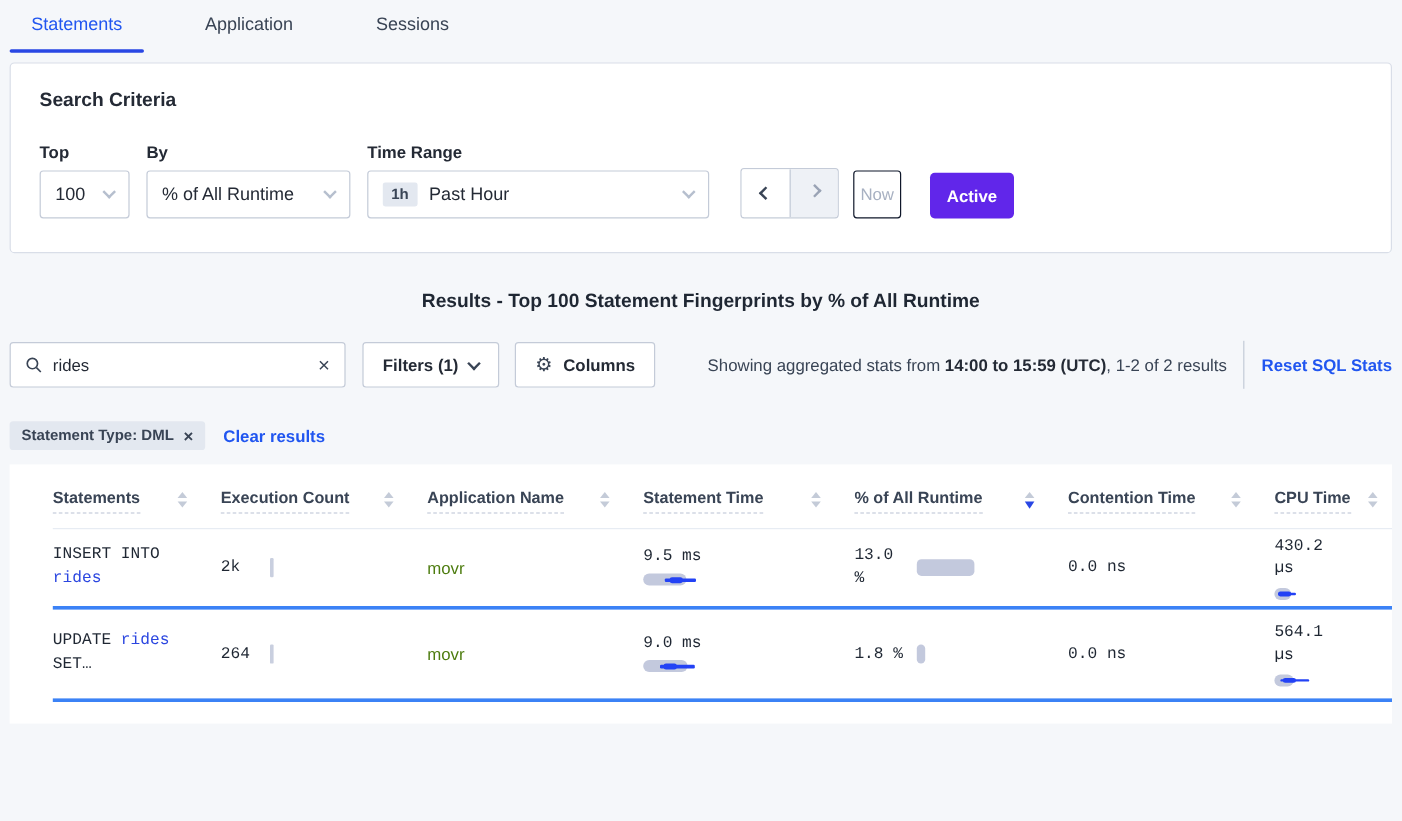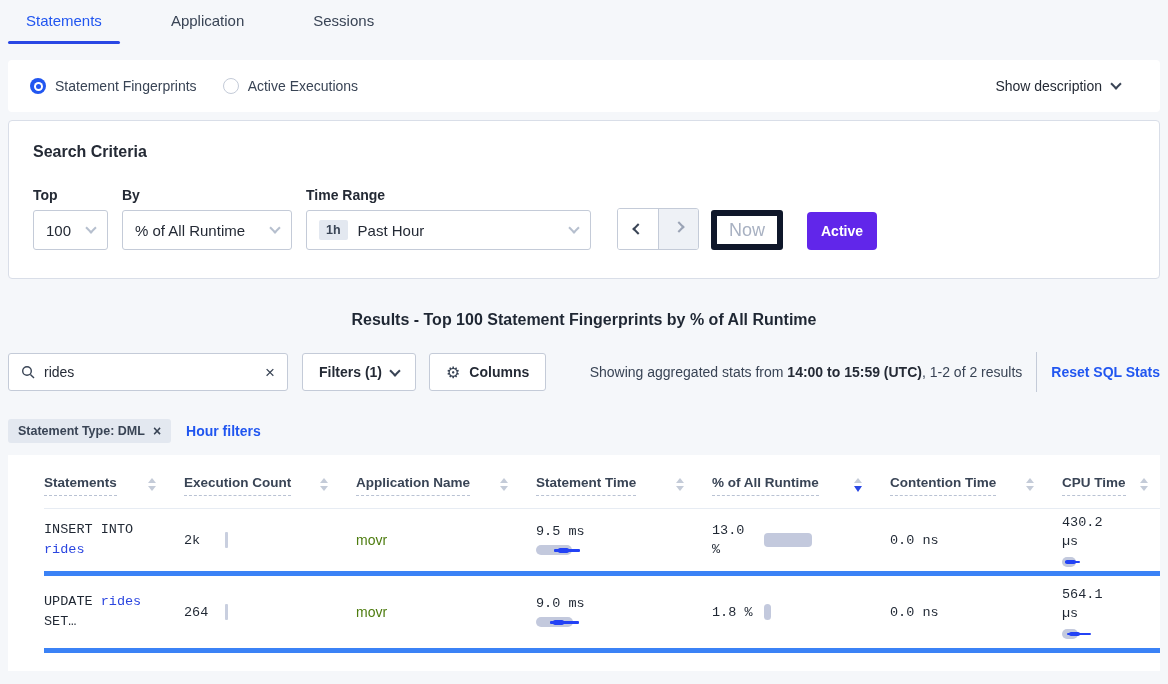--- a/index.html
+++ b/index.html
@@ -52,22 +52,22 @@
   .sel-by { width:170px; }
   .sel-time { width:285px; }
   .badge-1h { background:#e3e8f0; border-radius:2px; font-size:12.5px; font-weight:700;
          color:#394455; padding:3px 7px; margin-right:10px; }
   .arrow-group { display:flex; margin-left:12px; border:1px solid #c4cbd8; border-radius:3px; overflow:hidden; }
   .arrow-btn { width:40px; height:40px; display:flex; align-items:center; justify-content:center;
          background:#fff; cursor:pointer; }
   .arrow-btn.disabled { background:#eef1f6; cursor:default; }
   .arrow-btn.disabled .chev { border-color:#9aa3b5; }
   .arrow-btn + .arrow-btn { border-left:1px solid #c4cbd8; }
-  .now-btn { margin-left:12px; width:72px; height:40px; border:6px solid #0f172a; border-radius:3px;
-         background:#fff; color:#a8b1c2; font-size:18px; display:flex; align-items:center;
+  .now-btn { margin-left:12px; width:40px; height:40px; border:1px solid #0f172a; border-radius:3px;
+         background:#fff; color:#a8b1c2; font-size:14px; display:flex; align-items:center;
          justify-content:center; cursor:default; }
   .apply-btn { margin-left:24px; width:70px; height:38px; border-radius:4px; background:#6126ea;
          color:#fff; font-size:14px; font-weight:700; display:flex; align-items:center;
          justify-content:center; cursor:pointer; border:none; }
 
   
   .results-heading { margin:32px 8px 0 8px; font-size:16px; font-weight:700; color:#1f2733;text-align:center; }
   .toolbar { margin:23px 8px 0 8px; display:flex; align-items:center; }
   .search-box { width:280px; height:38px; background:#fff; border:1px solid #c4cbd8; border-radius:3px;
          display:flex; align-items:center; padding:0 12px; }
@@ -100,21 +100,21 @@
          padding-bottom:5px; cursor:pointer; }
   .sorter { margin-left:auto; margin-right:28px; display:flex; flex-direction:column; gap:3px;
          padding-top:3px; cursor:pointer; }
   .th:last-child .sorter { margin-right:12px; }
   .tri-up { width:0; height:0; border-left:4px solid transparent; border-right:4px solid transparent;
          border-bottom:5px solid #c4cbd8; }
   .tri-down { width:0; height:0; border-left:4px solid transparent; border-right:4px solid transparent;
          border-top:5px solid #c4cbd8; }
   .sorter.desc .tri-down { border-top:6px solid #2947e4; border-left-width:4.5px; border-right-width:4.5px; }
 
-  .trow { align-items:center; border-bottom:5px solid #3b82f6; }
+  .trow { align-items:center; border-bottom:3px solid #3b82f6; }
   .trow.r1 { min-height:67px; }
   .trow.r2 { min-height:77px; }
   .cell { font-size:13.5px; color:#1f2733; }
   .stmt-cell { width:116px; line-height:20px; cursor:pointer; }
   .code { color:#1f2733; }
   .code-link { color:#2b46e0; cursor:pointer; }
   .count-cell { position:relative; }
   .vbar { position:absolute; left:41px; top:50%; margin-top:-8px; width:2.5px; height:16px;
          background:#c9cfdf; border-radius:1px; }
   .app-cell { font-size:14px; color:#4d7c0f; }
@@ -131,34 +131,20 @@
 <body>
 
 <div class="page">
 
   <div class="tabbar">
     <div class="tab active">Statements</div>
     <div class="tab">Application</div>
     <div class="tab">Sessions</div>
   </div>
 
-  <div class="radio-strip">
-    <div class="radio-opt">
-      <span class="radio-dot sel"></span>
-      <span>Statement Fingerprints</span>
-    </div>
-    <div class="radio-opt">
-      <span class="radio-dot unsel"></span>
-      <span>Active Executions</span>
-    </div>
-    <div class="show-desc">
-      <span>Show description</span>
-      <span class="chev"></span>
-    </div>
-  </div>
 
   <div class="criteria-card">
     <div class="criteria-title">Search Criteria</div>
     <div class="controls-row">
       <div class="ctrl-group">
         <div class="ctrl-label">Top</div>
         <div class="select sel-top">
           <span>100</span>
           <span class="chev gray"></span>
         </div>
@@ -213,21 +199,21 @@
     <div class="stats-text"><span>Showing aggregated stats from </span><b>14:00 to 15:59 (UTC)</b><span>, 1-2 of 2 results</span></div>
     <div class="vdivider"></div>
     <div class="link">Reset SQL Stats</div>
   </div>
 
   <div class="chip-row">
     <div class="chip">
       <span>Statement Type: DML</span>
       <span class="clear-x">×</span>
     </div>
-    <div class="link clear-filters">Hour filters</div>
+    <div class="link clear-filters">Clear results</div>
   </div>
 
   <div class="table-card">
 
     <div class="tgrid thead">
       <div class="th">
         <span class="th-label">Statements</span>
         <span class="sorter">
             <span class="tri-up"></span>
             <span class="tri-down"></span>

